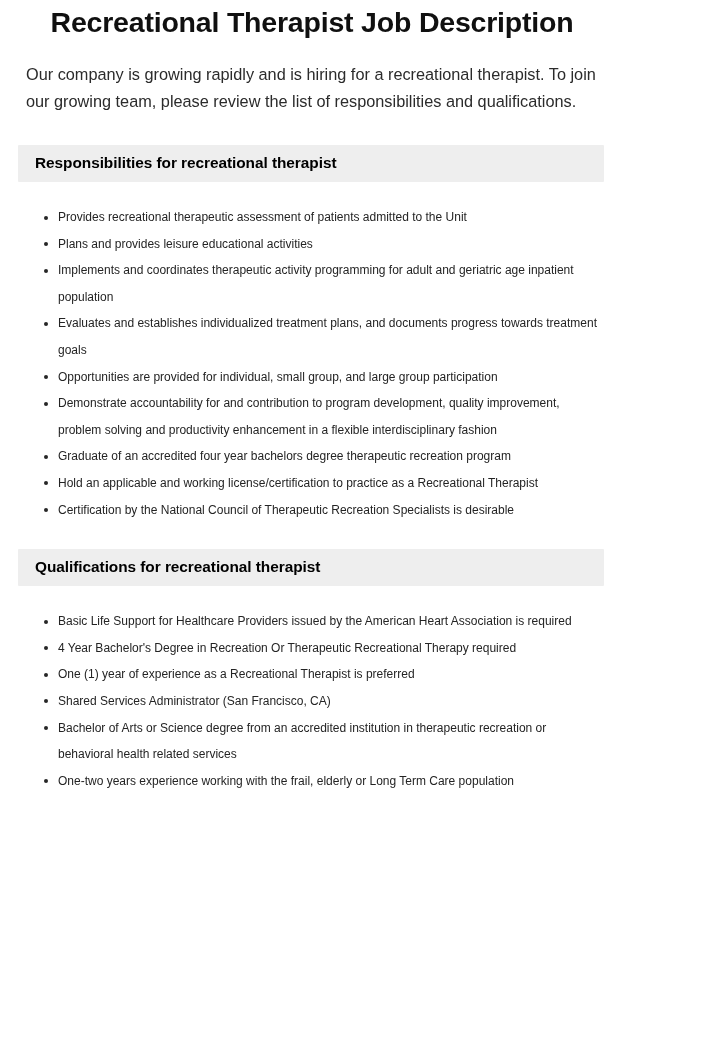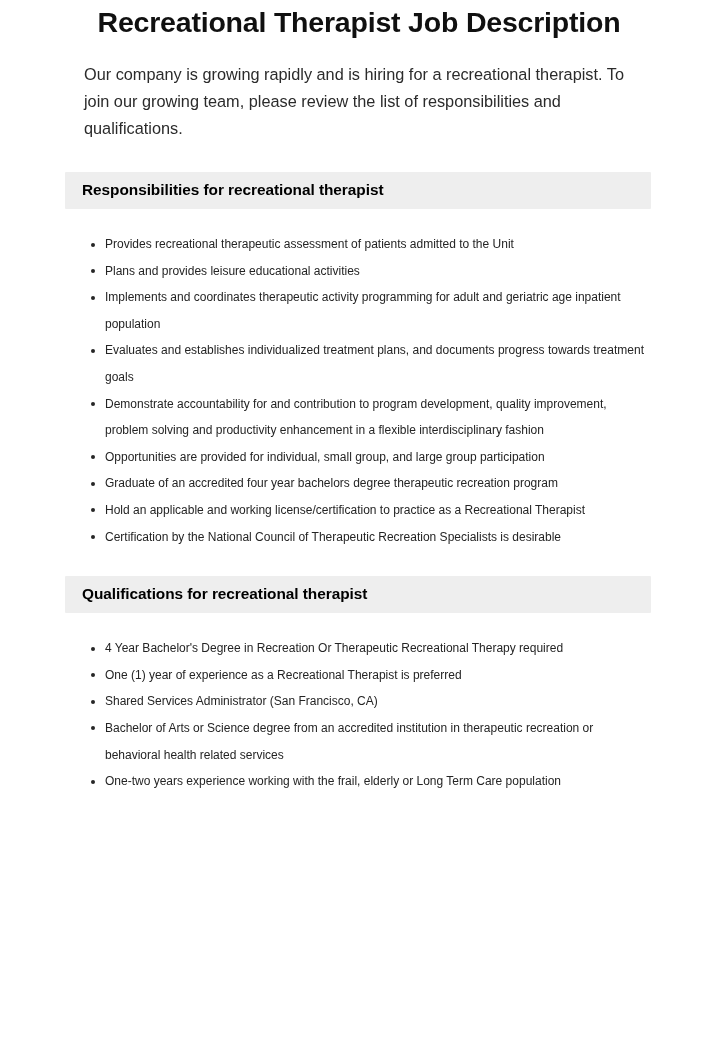--- a/index.html
+++ b/index.html
@@ -14,40 +14,39 @@
     font-family: "Liberation Sans", sans-serif;
     color: #1a1a1a;
     overflow: hidden;
   }
 
   .page {
     width: 624px;
     min-height: 1056px;
     background: #ffffff;
     padding: 0;
-    margin-left: 47px;
   }
 
   .doc-title {
     font-size: 28.5px;
     font-weight: bold;
     line-height: 1.16;
     text-align: center;
     color: #101010;
     letter-spacing: -0.2px;
     margin: 0;
     padding: 6px 24px 0 24px;
   }
 
   .intro {
     font-size: 16.3px;
     line-height: 27px;
     color: #2b2b2b;
     margin: 0;
-    padding: 22px 20px 0 37px;
+    padding: 22px 20px 0 26px;
     max-width: 700px;
   }
 
   .section {
     margin-top: 26px;
   }
   .section.first { margin-top: 30px; }
 
   .section-header {
     background: #eeeeee;
@@ -102,33 +101,34 @@
 
   <div class="section first">
     <div class="section-header">
       <span class="section-header-text">Responsibilities for recreational therapist</span>
     </div>
     <ul class="bullets" id="list-0">
         <li>Provides recreational therapeutic assessment of patients admitted to the Unit</li>
         <li>Plans and provides leisure educational activities</li>
         <li>Implements and coordinates therapeutic activity programming for adult and geriatric age inpatient population</li>
         <li>Evaluates and establishes individualized treatment plans, and documents progress towards treatment goals</li>
+        <li>Opportunities are provided for individual, small group, and large group participation</li>
         <li>Demonstrate accountability for and contribution to program development, quality improvement, problem solving and productivity enhancement in a flexible interdisciplinary fashion</li>
-        <li>Opportunities are provided for individual, small group, and large group participation</li>
         <li>Graduate of an accredited four year bachelors degree therapeutic recreation program</li>
         <li>Hold an applicable and working license/certification to practice as a Recreational Therapist</li>
         <li>Certification by the National Council of Therapeutic Recreation Specialists is desirable</li>
       </ul>
   </div>
 
   <div class="section">
     <div class="section-header">
       <span class="section-header-text">Qualifications for recreational therapist</span>
     </div>
     <ul class="bullets" id="list-1">
+        <li>Basic Life Support for Healthcare Providers issued by the American Heart Association is required</li>
         <li>4 Year Bachelor's Degree in Recreation Or Therapeutic Recreational Therapy required</li>
         <li>One (1) year of experience as a Recreational Therapist is preferred</li>
         <li>Shared Services Administrator (San Francisco, CA)</li>
         <li>Bachelor of Arts or Science degree from an accredited institution in therapeutic recreation or behavioral health related services</li>
         <li>One-two years experience working with the frail, elderly or Long Term Care population</li>
       </ul>
   </div>
 
 </div>
 

